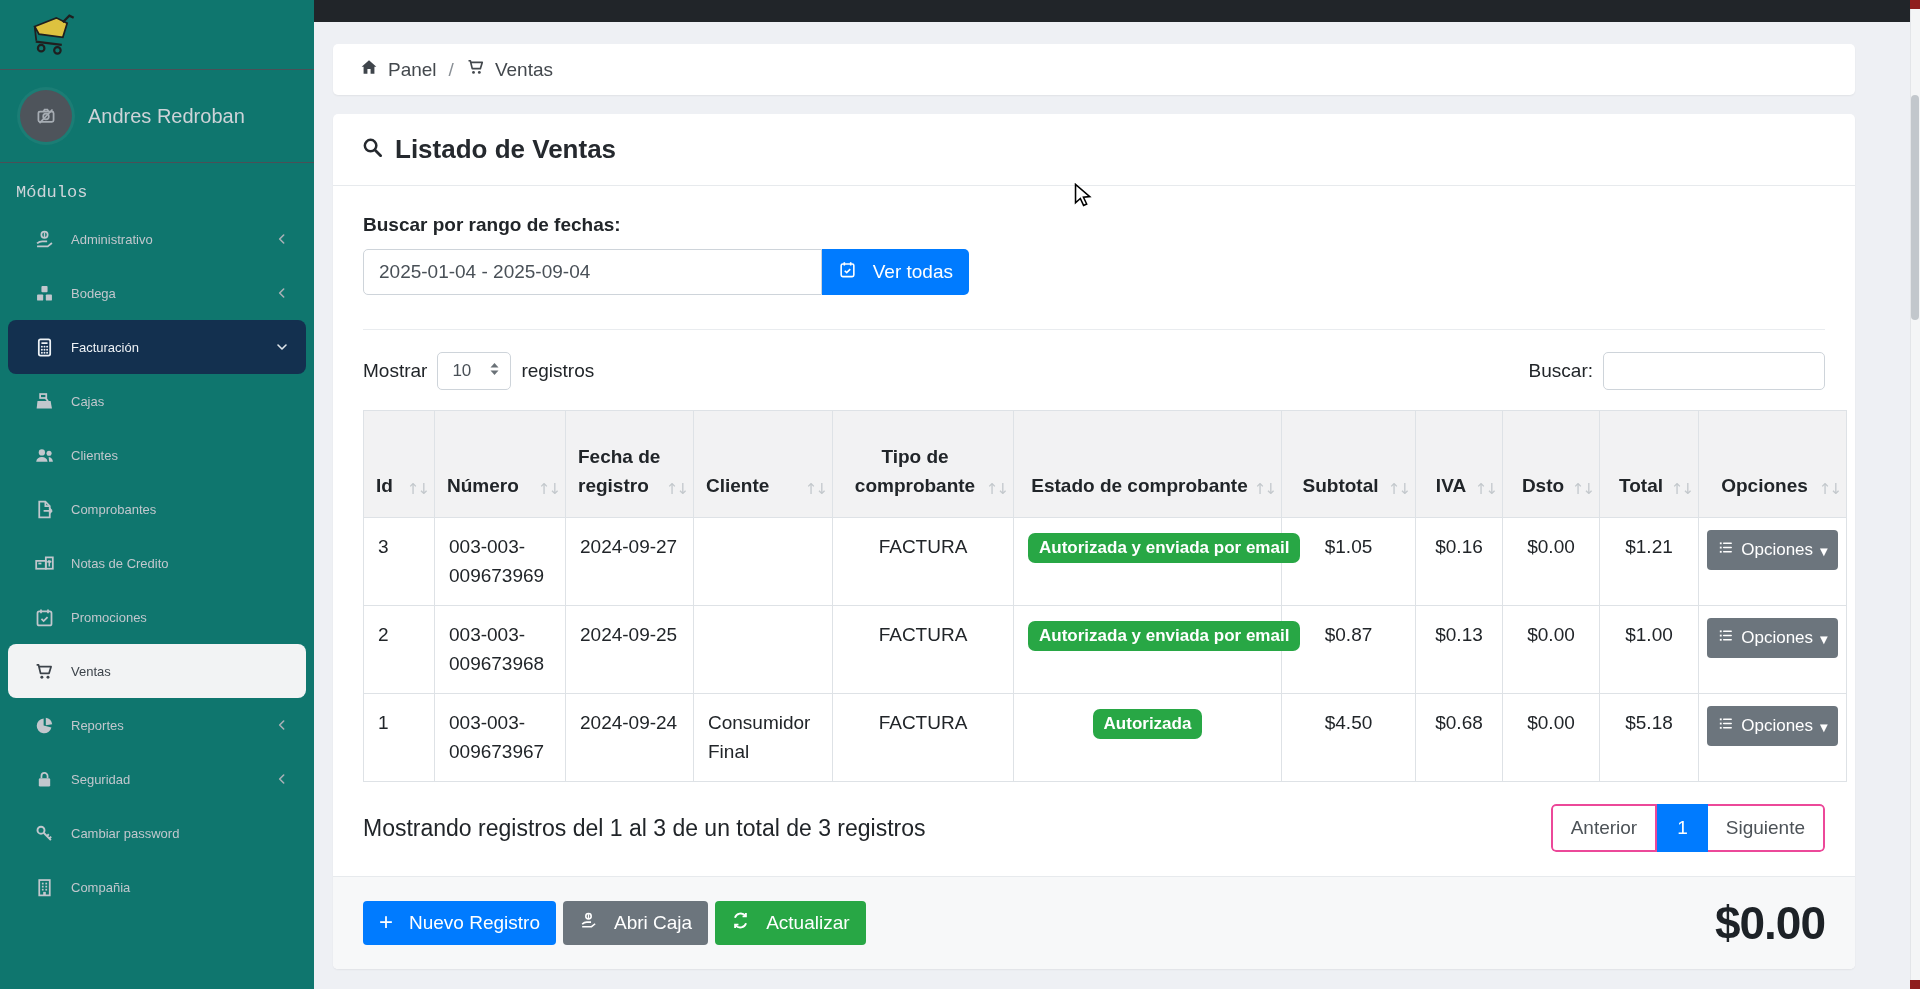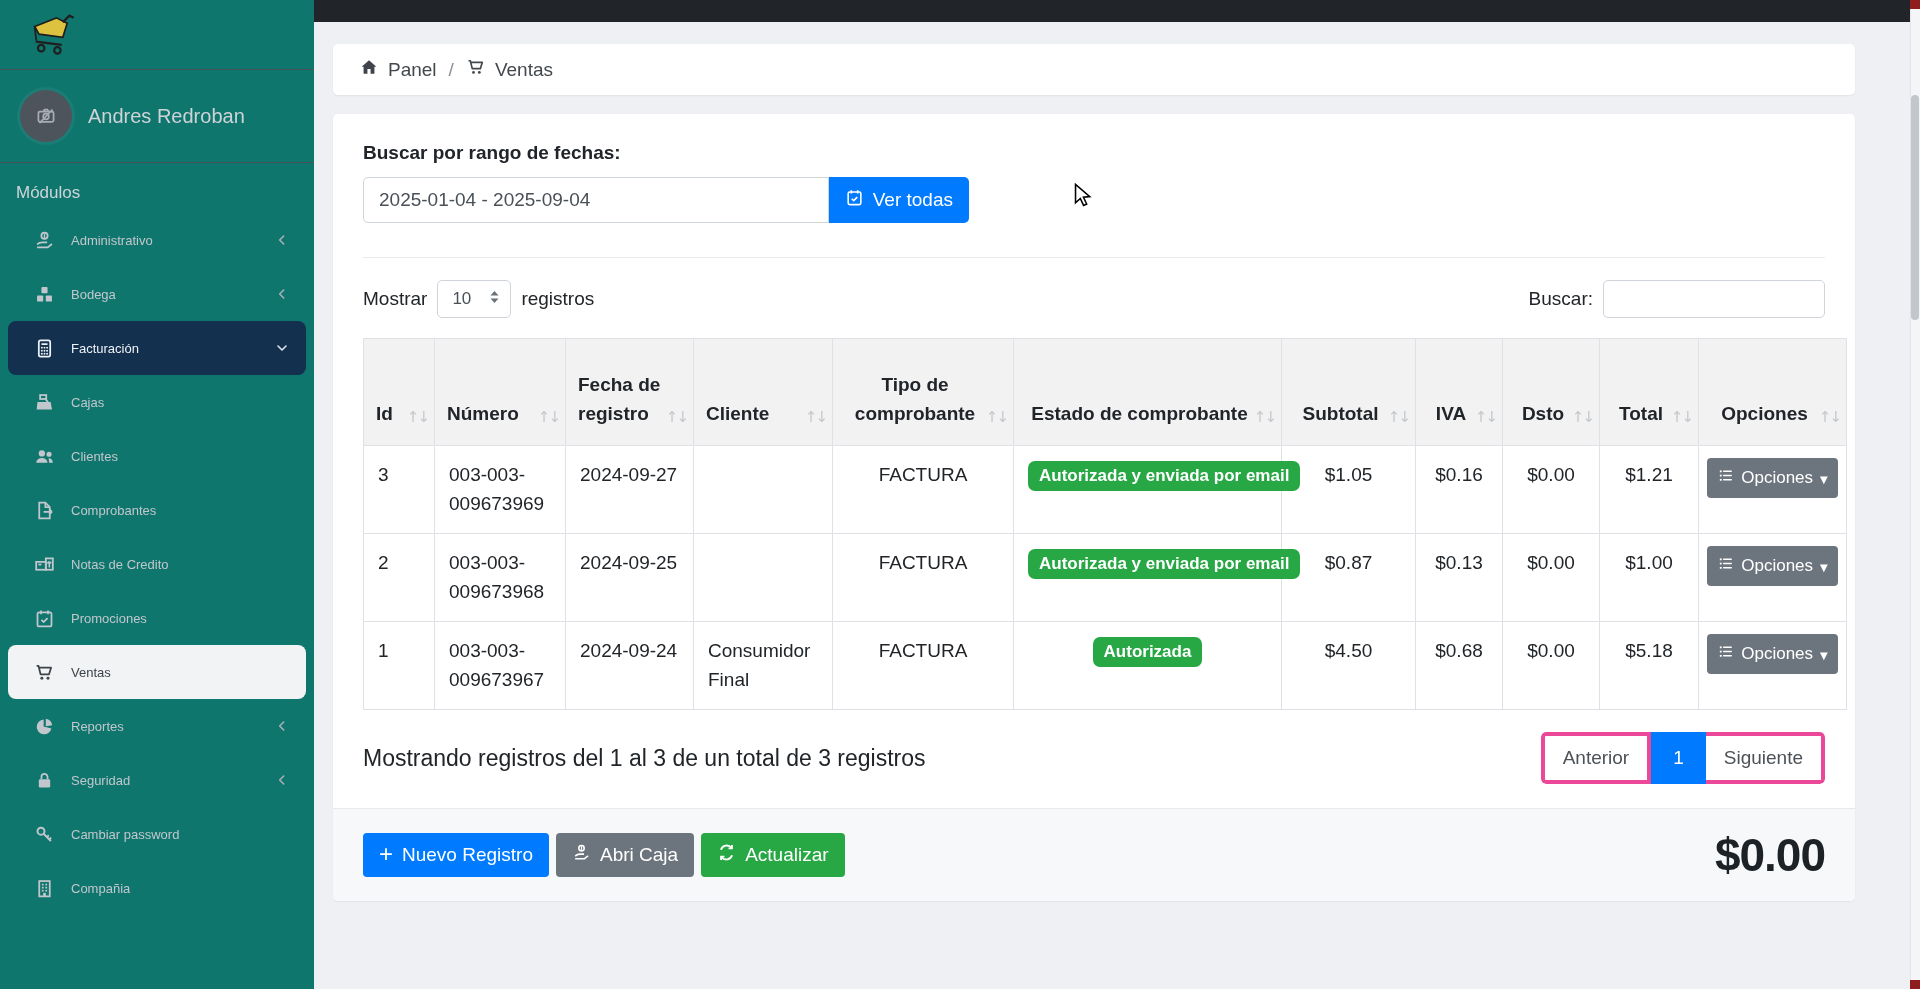--- a/index.html
+++ b/index.html
@@ -8,21 +8,21 @@
 
   
   .sidebar { position:fixed; left:0; top:0; width:314px; height:989px; background:#0f766e; z-index:5; }
   .logo-block { height:70px; display:flex; align-items:center; padding-left:26px;
     border-bottom:1px solid #4a5057; cursor:pointer; }
   .user-block { display:flex; align-items:center; gap:16px; padding:20px 16px 20px 20px;
     border-bottom:1px solid #4a5057; }
   .avatar { width:52px; height:52px; border-radius:50%; background:#4e545b; color:#a7adb4;
     display:flex; align-items:center; justify-content:center; box-shadow:0 0 0 3px rgba(255,255,255,0.05); }
   .user-name { color:#ced3d8; font-size:20px; }
-  .section-label { color:#cfd4da; font-size:17px; padding:20px 0 10px 16px; }
+  .section-label { color:#cfd4da; font-size:17px; padding:20px 0 10px 16px;font-family:Liberation Mono, monospace; }
   .nav { padding:0 8px; }
   .nav-item { display:flex; align-items:center; height:54px; padding:0 16px 0 24px;
     color:#c2c7cd; border-radius:8px; cursor:pointer; }
   .nav-item .nicon { width:24px; display:flex; justify-content:center; margin-right:15px; flex:0 0 24px; }
   .nav-item .nicon svg { width:21px; height:21px; }
   .nav-item .nlabel { font-size:13px; white-space:nowrap; }
   .nav-item .chev { margin-left:auto; display:flex; color:#aab0b6; }
   .nav-item .chev svg { width:16px; height:16px; }
   .nav-item.active-navy { background:#13304f; color:#eef2f6; }
   .nav-item.active-navy .chev { color:#dfe5ea; }
@@ -50,21 +50,21 @@
   .card-header { padding:20px 28px; border-bottom:1px solid #e7eaed; display:flex; align-items:center; gap:11px; }
   .card-header svg { width:23px; height:23px; }
   .card-title { font-size:26px; font-weight:bold; color:#25292e; }
   .card-body { padding:28px 30px 24px 30px; }
 
   .filter-label { font-weight:bold; font-size:19px; margin-bottom:13px; }
   .input-group { display:flex; width:606px; }
   .date-input { flex:1; height:46px; border:1px solid #ced4da; border-radius:5px 0 0 5px;
     padding:0 15px; font-size:19px; color:#495057; font-family:inherit; outline:none; }
   .btn { border:none; border-radius:4px; color:#fff; font-size:19px; font-family:inherit;
-    display:inline-flex; align-items:center; gap:9px; cursor:pointer; padding:4px 16px; height:44px; }
+    display:inline-flex; align-items:center; gap:16px; cursor:pointer; padding:4px 16px; height:44px; }
   .btn svg { width:19px; height:19px; }
   .btn-ver { background:#007bff; height:46px; border-radius:0 5px 5px 0; }
   .hr { border:none; border-top:1px solid #e9ecef; margin:34px 0 22px 0; }
 
   .table-controls { display:flex; align-items:center; justify-content:space-between; margin-bottom:20px;gap:16px; }
   .length-ctl { display:flex; align-items:center; gap:10px; font-size:19px; color:#212529; }
   .fake-select { width:74px; height:38px; border:1px solid #ced4da; border-radius:5px;
     display:flex; align-items:center; justify-content:space-between; padding:0 9px 0 14px;
     font-size:17px; color:#495057; cursor:pointer; }
   .fake-select svg { width:13px; height:16px; }
@@ -84,21 +84,21 @@
   .badge { display:inline-block; background:#28a745; color:#fff; font-weight:bold; font-size:17px;
     line-height:1; padding:6px 11px 7px; border-radius:7px; white-space:nowrap; }
   .btn-opts { background:#6c757d; border:none; border-radius:4px; color:#fff; font-size:17px;
     font-family:inherit; display:inline-flex; align-items:center; gap:7px; padding:9px 10px; cursor:pointer; white-space:nowrap; }
   .btn-opts svg { width:17px; height:17px; }
   .caret { font-size:10px; font-family:"DejaVu Sans",sans-serif; margin-top:2px; }
 
   .table-footer { display:flex; align-items:center; justify-content:space-between; margin-top:22px; }
   .summary { font-size:23px; color:#212529; }
   .pagination { display:flex; font-size:19px; border-radius:5px; overflow:hidden; }
-  .page-btn { border:4px solid #ec4899; background:#fff; color:#4c5257; padding:11px 18px; cursor:pointer; }
+  .page-btn { border:2px solid #ec4899; background:#fff; color:#4c5257; padding:11px 18px; cursor:pointer; }
   .page-btn:first-child { border-radius:5px 0 0 5px; }
   .page-btn:last-child { border-radius:0 5px 5px 0; border-left:none; }
   .page-btn.active { background:#007bff; border-color:#007bff; color:#fff; min-width:46px; text-align:center; }
 
   .card-footer { border-top:1px solid #e7eaed; background:#f7f8f9; border-radius:0 0 5px 5px;
     padding:19px 30px; display:flex; align-items:center; gap:7px; }
   .btn-blue { background:#007bff; }
   .btn-gray { background:#6c757d; }
   .btn-green { background:#28a745; }
   .plus-glyph { font-size:24px; line-height:1; margin-top:-3px; }
@@ -355,20 +355,29 @@
             <circle cx="9" cy="18.5" r="1.7" fill="#43484d"></circle>
             <circle cx="16" cy="18.5" r="1.7" fill="#43484d"></circle>
           </svg>
       </span>
       <span>Ventas</span>
     </span>
   </div>
 
   <div class="main-card">
 
+    <div class="card-header">
+      <span>
+        <svg viewBox="0 0 24 24">
+            <circle cx="10" cy="10" r="6" fill="none" stroke="#25292e" stroke-width="2.6"></circle>
+            <line x1="14.6" y1="14.6" x2="20.5" y2="20.5" stroke="#25292e" stroke-width="2.9" stroke-linecap="round"></line>
+          </svg>
+      </span>
+      <span class="card-title">Listado de Ventas</span>
+    </div>
 
     <div class="card-body">
       <div class="filter-label">Buscar por rango de fechas:</div>
 
       <div class="input-group">
         <input class="date-input" type="text" value="2025-01-04 - 2025-09-04" style="">
         <button class="btn btn-ver">
           <span>
             <svg viewBox="0 0 24 24">
                 <rect x="4" y="5" width="16" height="16" rx="2" fill="none" stroke="#fff" stroke-width="2"></rect>

